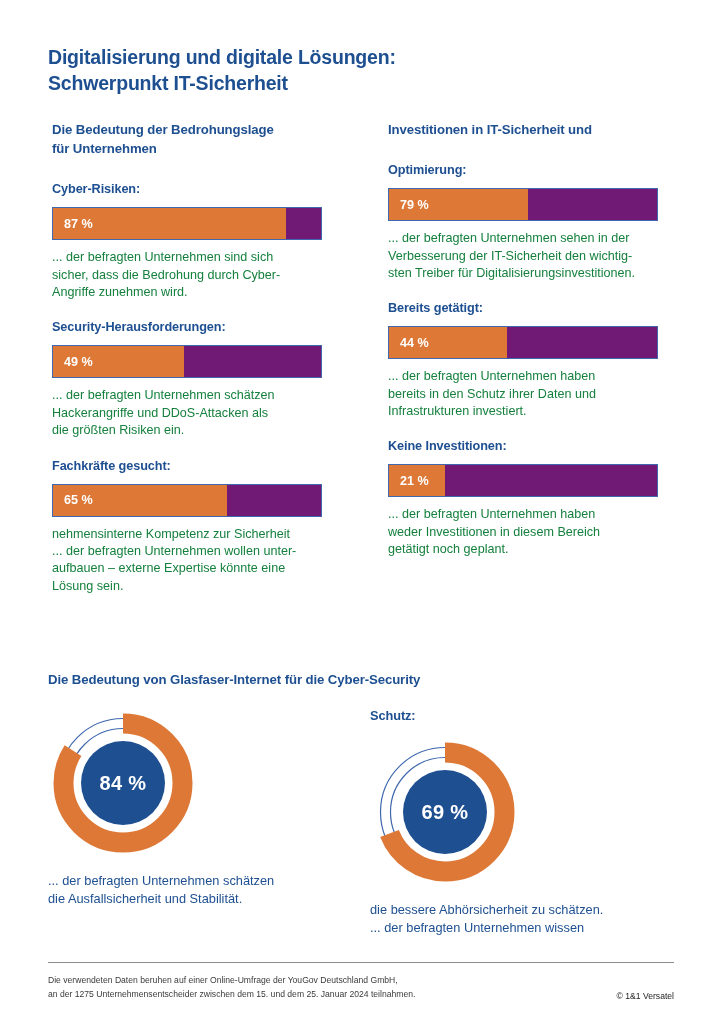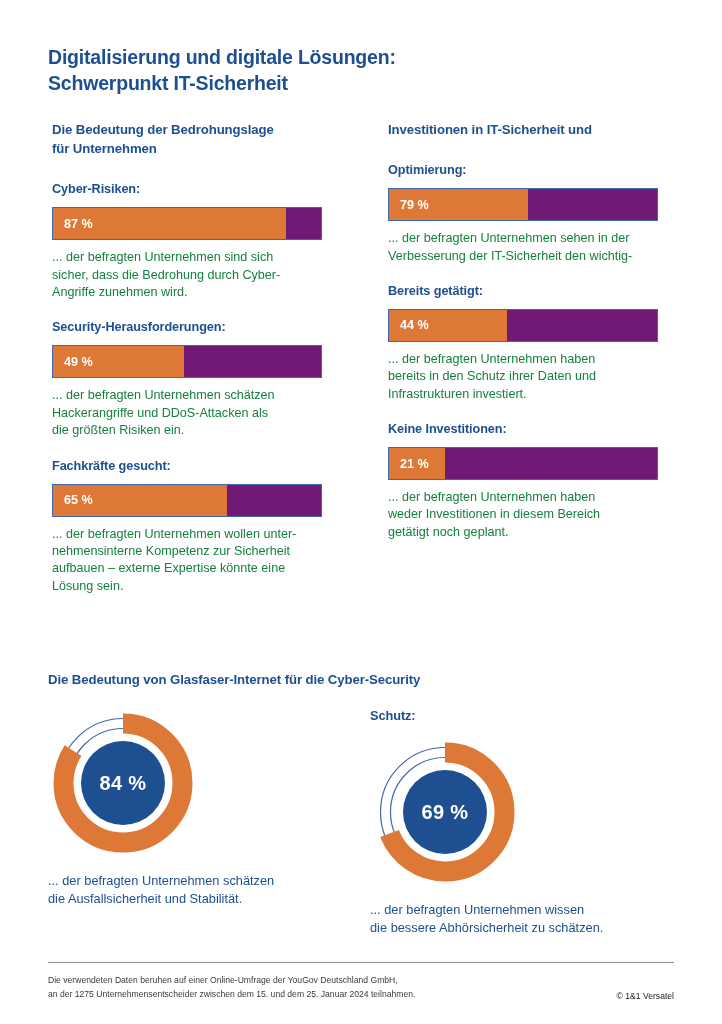--- a/index.html
+++ b/index.html
@@ -151,42 +151,43 @@
 
     <div class="spacer-sm"></div>
 
     <div class="block">
       <div class="block-label">Fachkräfte gesucht:</div>
       <div class="bar-outer">
         <div class="bar-fill" style="width: 65%;"></div>
         <div class="bar-value">65 %</div>
       </div>
       <div class="bar-desc">
+        <span>nehmensinterne Kompetenz zur Sicherheit</span>
         <span>... der befragten Unternehmen wollen unter-</span>
-        <span>nehmensinterne Kompetenz zur Sicherheit</span>
         <span>aufbauen – externe Expertise könnte eine</span>
         <span>Lösung sein.</span>
       </div>
     </div>
   </div>
 
   <div class="col col-right">
     <div class="col-head">
       <span>Investitionen in IT-Sicherheit und</span>
     </div>
 
     <div class="block">
       <div class="block-label">Optimierung:</div>
       <div class="bar-outer">
         <div class="bar-fill" style="width: 52%;"></div>
         <div class="bar-value">79 %</div>
       </div>
       <div class="bar-desc">
         <span>... der befragten Unternehmen sehen in der</span>
         <span>Verbesserung der IT-Sicherheit den wichtig-</span>
+        <span>sten Treiber für Digitalisierungsinvestitionen.</span>
       </div>
     </div>
 
     <div class="spacer-sm"></div>
 
     <div class="block">
       <div class="block-label">Bereits getätigt:</div>
       <div class="bar-outer">
         <div class="bar-fill" style="width: 44%;"></div>
         <div class="bar-value">44 %</div>
@@ -237,22 +238,22 @@
     <div class="donut-svg-box">
       <svg width="150" height="150" viewBox="0 0 150 150">
         <circle cx="75" cy="75" r="64.5" fill="none" stroke="#3F68AE" stroke-width="1.2"></circle>
         <circle cx="75" cy="75" r="54.5" fill="none" stroke="#3F68AE" stroke-width="1.2"></circle>
         <circle class="donut-arc" cx="75" cy="75" r="59.5" fill="none" stroke="#DD7836" stroke-width="20" transform="rotate(-90 75 75)" stroke-dasharray="257.95617278625787 373.84952577718536"></circle>
         <circle cx="75" cy="75" r="42" fill="#1D4F91"></circle>
       </svg>
       <div class="donut-center-text">69 %</div>
     </div>
     <div class="donut-desc">
+      <span>die bessere Abhörsicherheit zu schätzen.</span>
       <span>... der befragten Unternehmen wissen</span>
-      <span>die bessere Abhörsicherheit zu schätzen.</span>
     </div>
   </div>
 
   <div class="footer-rule"></div>
   <div class="footer">
     <div class="footer-left">
       <span>Die verwendeten Daten beruhen auf einer Online-Umfrage der YouGov Deutschland GmbH,</span>
       <span>an der 1275 Unternehmensentscheider zwischen dem 15. und dem 25. Januar 2024 teilnahmen.</span>
     </div>
     <div class="footer-right">

